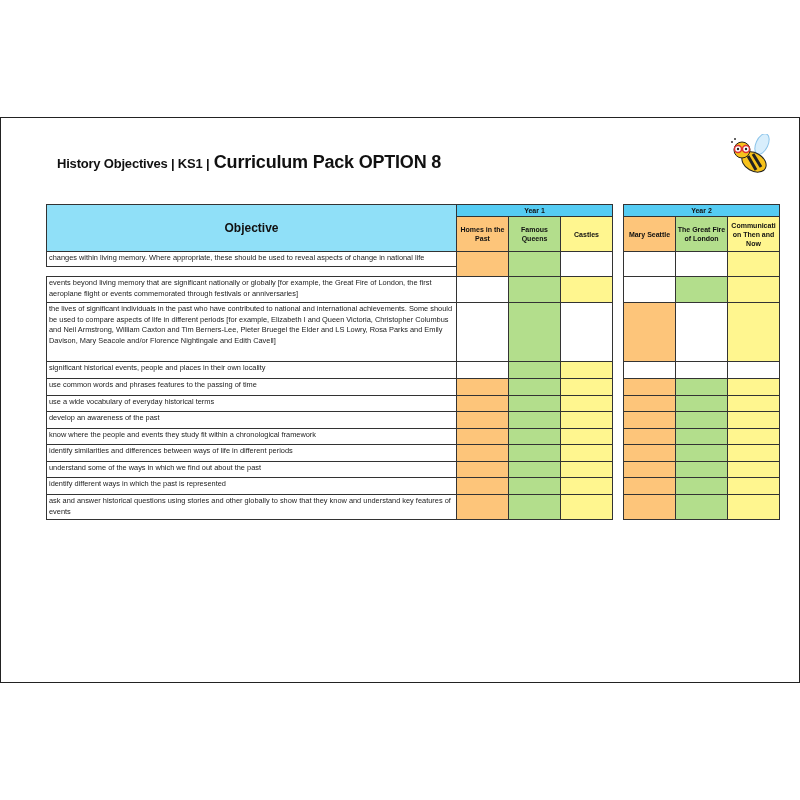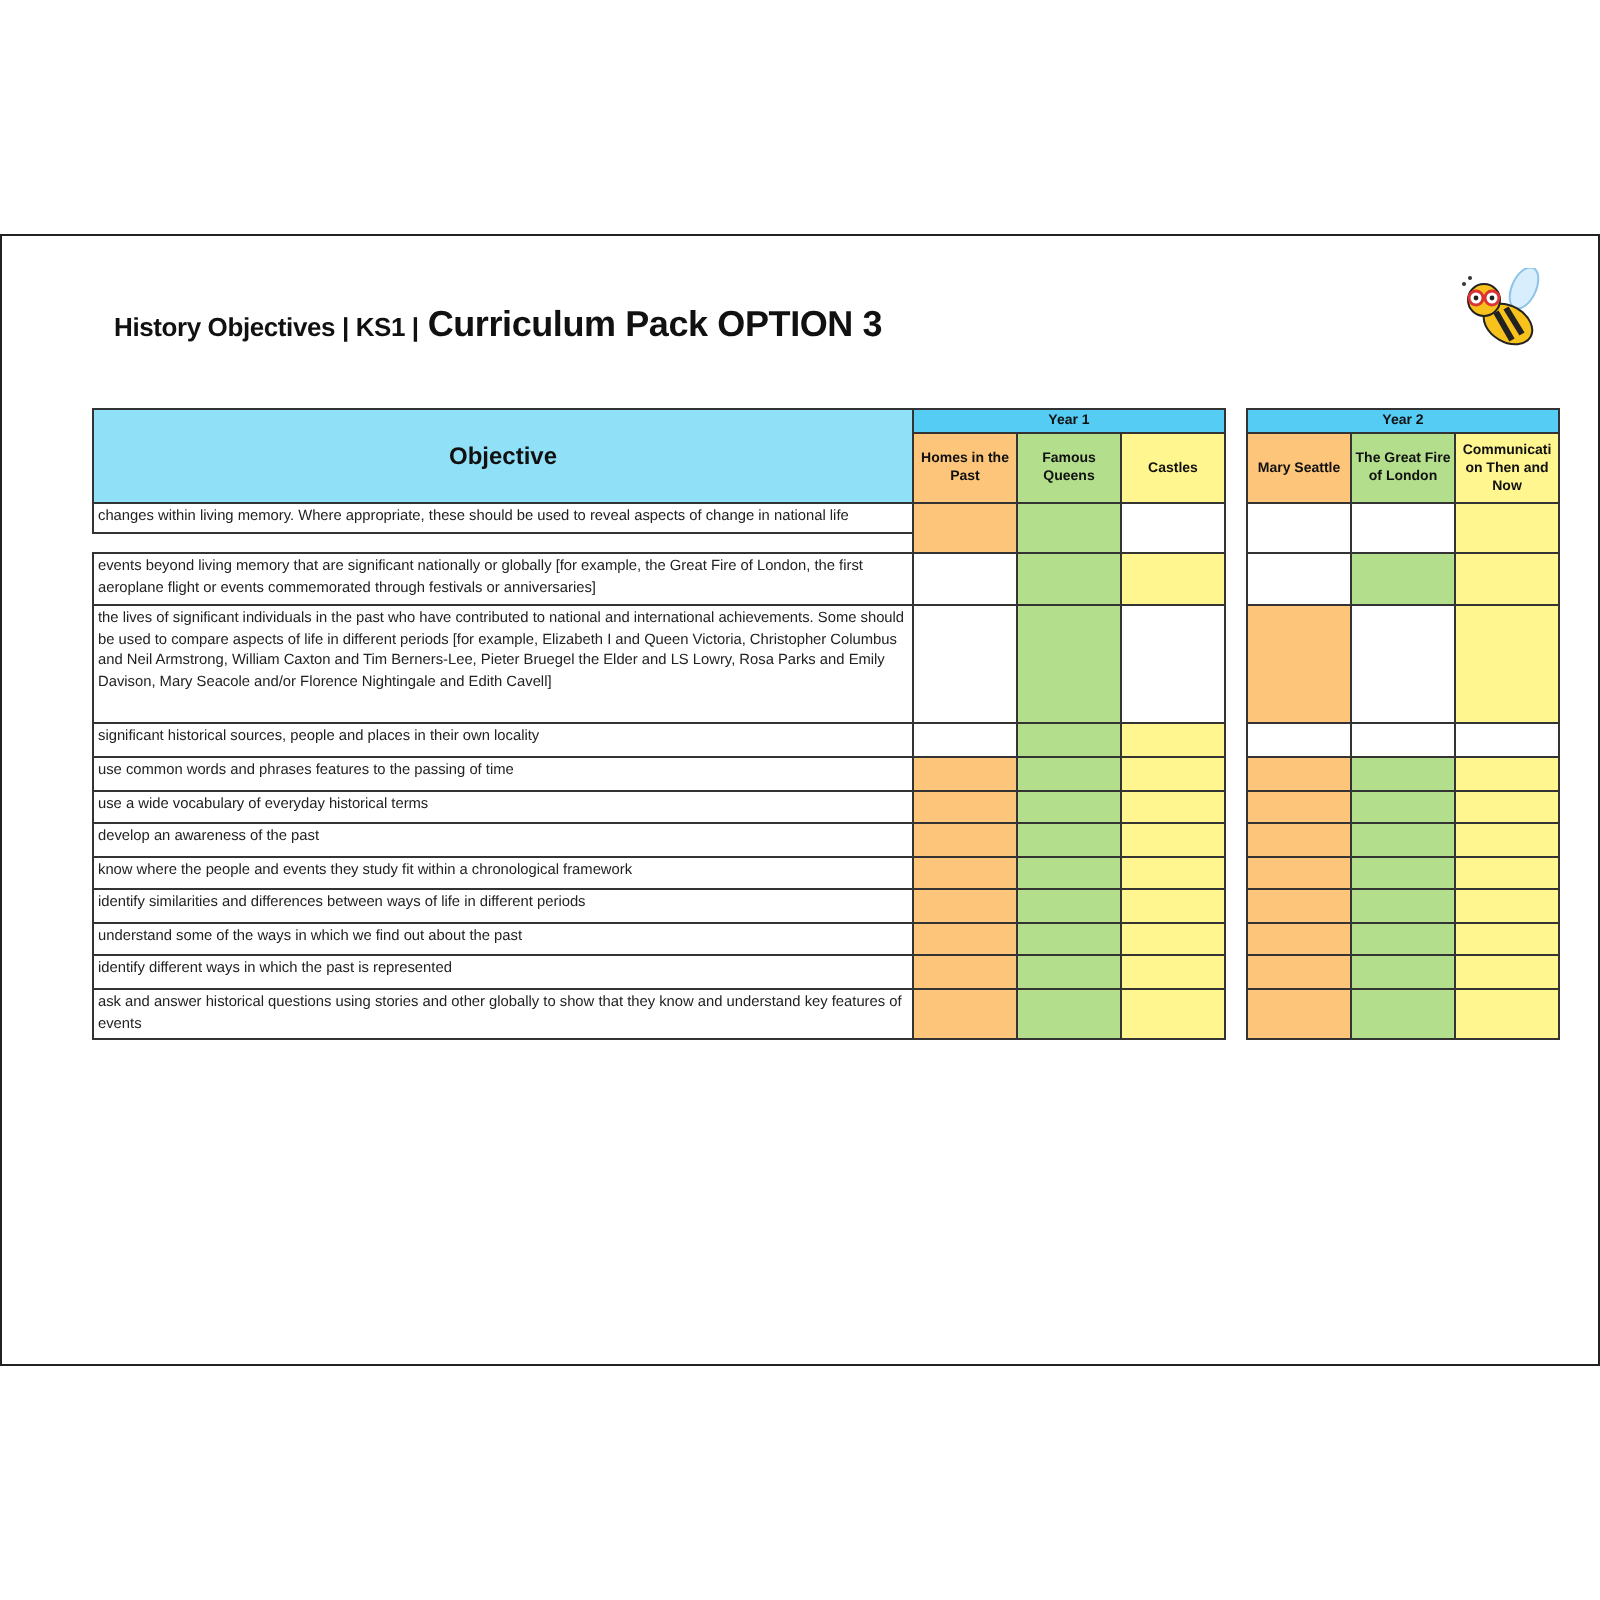--- a/index.html
+++ b/index.html
@@ -23,21 +23,21 @@
   .yellow { background:#fff68f; }
   .white { background:#ffffff; }
 </style>
 </head>
 <body>
 
 <div class="page-frame"></div>
 
 <div class="title">
   <span class="sub">History Objectives | KS1 |</span>
-  <span class="main">Curriculum Pack OPTION 3</span>
+  <span class="main">Curriculum Pack OPTION 8</span>
 </div>
 
 <div class="logo">
   <span class="logo-bee">
     <svg width="50" height="44" viewBox="0 0 50 44">
       <ellipse cx="36" cy="10" rx="6" ry="11" fill="#d8eefc" stroke="#8cc4ea" stroke-width="1" transform="rotate(25 36 10)"></ellipse>
       <ellipse cx="28" cy="28" rx="13" ry="9" fill="#f7c21b" stroke="#222" stroke-width="1" transform="rotate(30 28 28)"></ellipse>
       <path d="M22 22 L30 36 M27 20 L35 33" stroke="#222" stroke-width="3"></path>
       <circle cx="16" cy="16" r="8" fill="#f7c21b" stroke="#222" stroke-width="1"></circle>
       <circle cx="12" cy="15" r="3.5" fill="#fff" stroke="#d33" stroke-width="1.5"></circle>
@@ -74,21 +74,21 @@
     <div class="cell white" style="left: 577px; top: 72px; width: 53px; height: 27px;"></div>
     <div class="cell green" style="left: 629px; top: 72px; width: 53px; height: 27px;"></div>
     <div class="cell yellow" style="left: 681px; top: 72px; width: 53px; height: 27px;"></div>
     <div class="cell obj-cell" style="left: 0px; top: 98px; width: 411px; height: 60px;">the lives of significant individuals in the past who have contributed to national and international achievements. Some should be used to compare aspects of life in different periods [for example, Elizabeth I and Queen Victoria, Christopher Columbus and Neil Armstrong, William Caxton and Tim Berners-Lee, Pieter Bruegel the Elder and LS Lowry, Rosa Parks and Emily Davison, Mary Seacole and/or Florence Nightingale and Edith Cavell]</div>
     <div class="cell white" style="left: 410px; top: 98px; width: 53px; height: 60px;"></div>
     <div class="cell green" style="left: 462px; top: 98px; width: 53px; height: 60px;"></div>
     <div class="cell white" style="left: 514px; top: 98px; width: 53px; height: 60px;"></div>
     <div class="cell orange" style="left: 577px; top: 98px; width: 53px; height: 60px;"></div>
     <div class="cell white" style="left: 629px; top: 98px; width: 53px; height: 60px;"></div>
     <div class="cell yellow" style="left: 681px; top: 98px; width: 53px; height: 60px;"></div>
-    <div class="cell obj-cell" style="left: 0px; top: 157px; width: 411px; height: 18px;">significant historical sources, people and places in their own locality</div>
+    <div class="cell obj-cell" style="left: 0px; top: 157px; width: 411px; height: 18px;">significant historical events, people and places in their own locality</div>
     <div class="cell white" style="left: 410px; top: 157px; width: 53px; height: 18px;"></div>
     <div class="cell green" style="left: 462px; top: 157px; width: 53px; height: 18px;"></div>
     <div class="cell yellow" style="left: 514px; top: 157px; width: 53px; height: 18px;"></div>
     <div class="cell white" style="left: 577px; top: 157px; width: 53px; height: 18px;"></div>
     <div class="cell white" style="left: 629px; top: 157px; width: 53px; height: 18px;"></div>
     <div class="cell white" style="left: 681px; top: 157px; width: 53px; height: 18px;"></div>
     <div class="cell obj-cell" style="left: 0px; top: 174px; width: 411px; height: 18px;">use common words and phrases features to the passing of time</div>
     <div class="cell orange" style="left: 410px; top: 174px; width: 53px; height: 18px;"></div>
     <div class="cell green" style="left: 462px; top: 174px; width: 53px; height: 18px;"></div>
     <div class="cell yellow" style="left: 514px; top: 174px; width: 53px; height: 18px;"></div>

